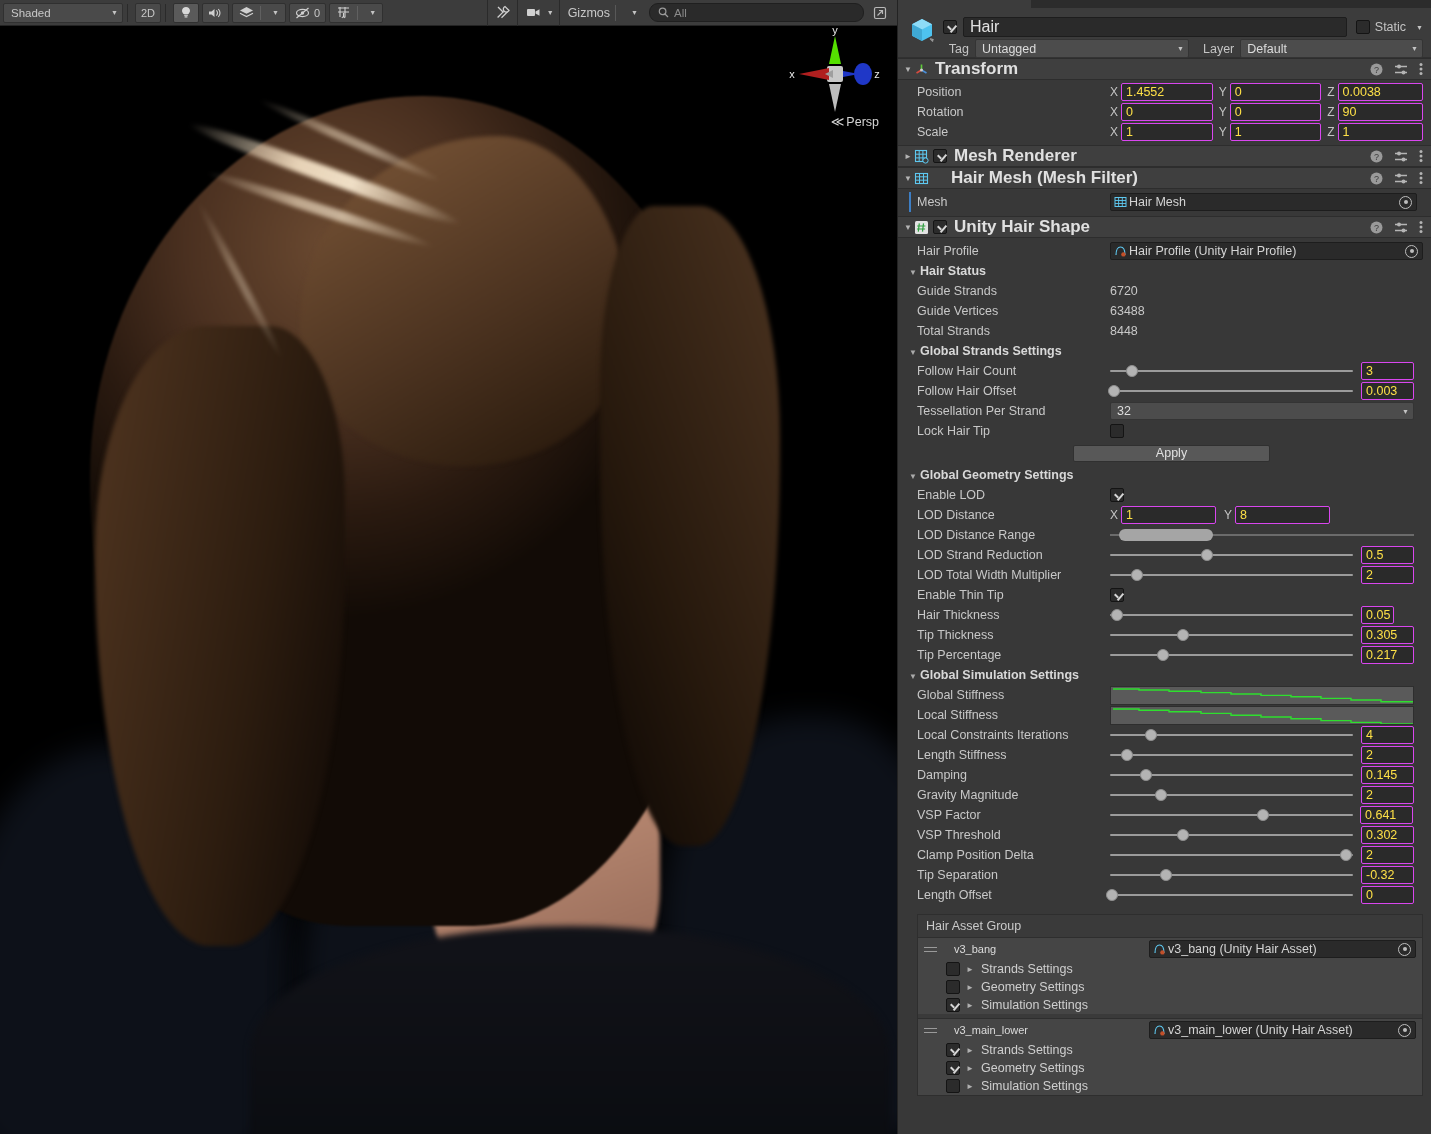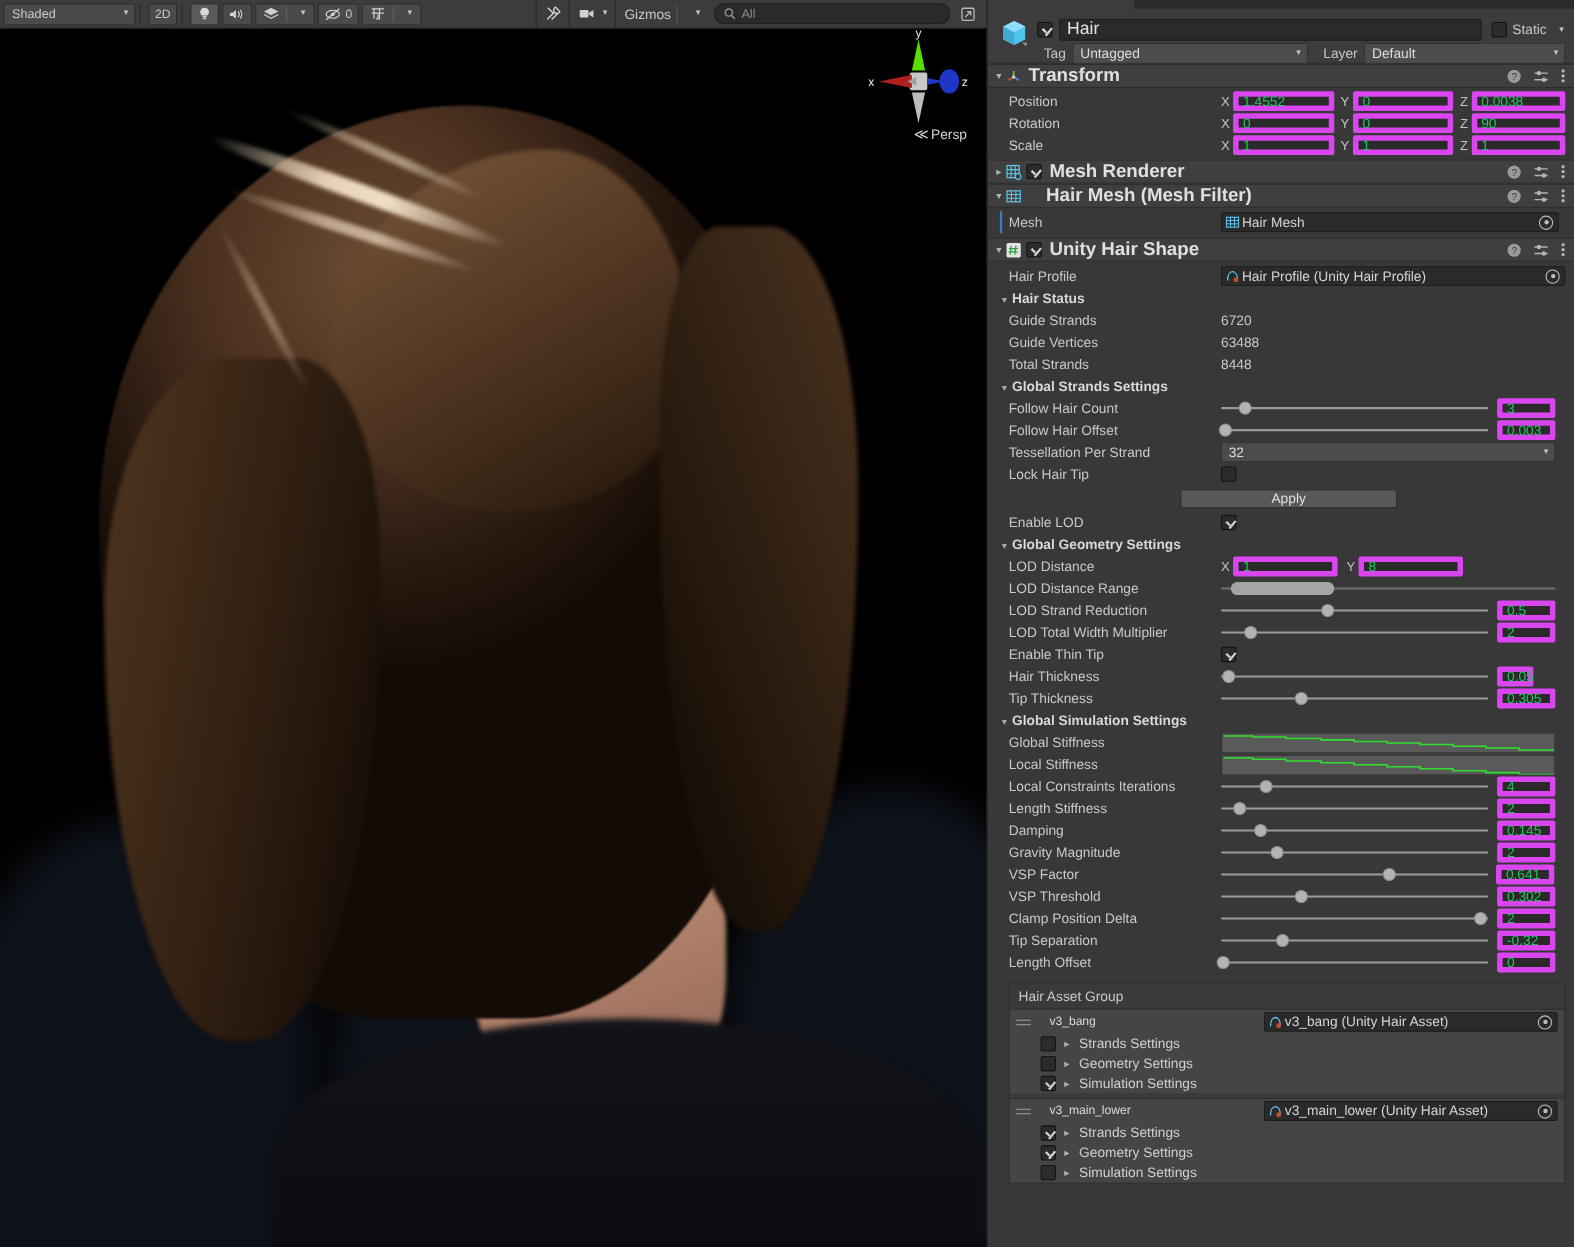--- a/index.html
+++ b/index.html
@@ -114,22 +114,22 @@
   .foldarrow { width:12px; text-align:center; color:#b4b4b4; font-size:8px; flex:none; }
   .hdr-icons { display:flex; align-items:center; gap:11px; margin-right:2px; }
 
   .body { background:#383838; padding:2px 8px 3px 0; }
   .prow { height:20px; display:flex; align-items:center; position:relative; }
   .pname { color:#c8c8c8; font-size:12.5px; padding-left:19px; width:212px; flex:none;
            white-space:nowrap; overflow:hidden; }
   .pname.bold { font-weight:bold; color:#d8d8d8; padding-left:11px; }
   .pname .tri { display:inline-block; width:11px; color:#aaa; font-size:8px; }
   .pval { color:#c8c8c8; font-size:12.5px; }
-  .numfield { height:18px; background:#2a2a2a; border:5px solid #d946ef; border-radius:2px;
-              color:#22c55e; font-size:12.5px; display:flex; align-items:center; padding:0 4px; }
+  .numfield { height:18px; background:#2a2a2a; border:1px solid #d946ef; border-radius:2px;
+              color:#fde047; font-size:12.5px; display:flex; align-items:center; padding:0 4px; }
   .vec-lbl { color:#c4c4c4; font-size:12px; margin:0 3px 0 0; }
   .objfield { height:18px; background:#2a2a2a; border:1px solid #1d1d1d; border-radius:2px;
               color:#d4d4d4; font-size:12.5px; display:flex; align-items:center; padding:0 2px 0 3px; }
   .objfield .txt { flex:1; margin-left:2px; white-space:nowrap; overflow:hidden; }
   .picker { width:13px; height:13px; border-radius:50%; border:1.5px solid #bdbdbd; position:relative;
             margin-right:2px; flex:none; }
   .picker:after { content:""; position:absolute; left:3.5px; top:3.5px; width:4px; height:4px;
                   background:#bdbdbd; border-radius:50%; }
 
   .slider { position:relative; height:18px; flex:none; }
@@ -595,25 +595,25 @@
         <div class="chk-sm"></div>
       </div>
       <div class="prow" style="height:24px">
         <span class="pname"></span>
         <div class="btn" style="width:197px;margin-left:-37px">
           <span>Apply</span>
         </div>
       </div>
 
       <div class="prow">
+        <span class="pname bold"><span class="tri">▼</span><span>Global Geometry Settings</span></span>
+      </div>
+      <div class="prow">
         <span class="pname">Enable LOD</span>
         <div class="chk-sm on"></div>
-      </div>
-      <div class="prow">
-        <span class="pname bold"><span class="tri">▼</span><span>Global Geometry Settings</span></span>
       </div>
       <div class="prow">
         <span class="pname">LOD Distance</span>
         <span class="vec-lbl">X</span>
         <div class="numfield" style="width:95px">
             <span>1</span>
           </div>
         <span class="vec-lbl" style="margin-left:8px">Y</span>
         <div class="numfield" style="width:95px">
             <span>8</span>
@@ -661,20 +661,30 @@
           </div>
       </div>
       <div class="prow">
         <span class="pname">Tip Thickness</span>
         <div class="slider" style="width:243px">
           <div class="track"></div>
           <div class="knob" style="left:calc(30% - 6px)"></div>
         </div>
         <div class="numfield" style="width:53px;margin-left:8px">
             <span>0.305</span>
+          </div>
+      </div>
+      <div class="prow">
+        <span class="pname">Tip Percentage</span>
+        <div class="slider" style="width:243px">
+          <div class="track"></div>
+          <div class="knob" style="left:calc(22% - 6px)"></div>
+        </div>
+        <div class="numfield" style="width:53px;margin-left:8px">
+            <span>0.217</span>
           </div>
       </div>
 
       <div class="prow">
         <span class="pname bold"><span class="tri">▼</span><span>Global Simulation Settings</span></span>
       </div>
       <div class="prow">
         <span class="pname">Global Stiffness</span>
         <div class="curvefield" style="width:304px">
           <svg width="304" height="19" viewBox="0 0 304 19" preserveAspectRatio="none">

